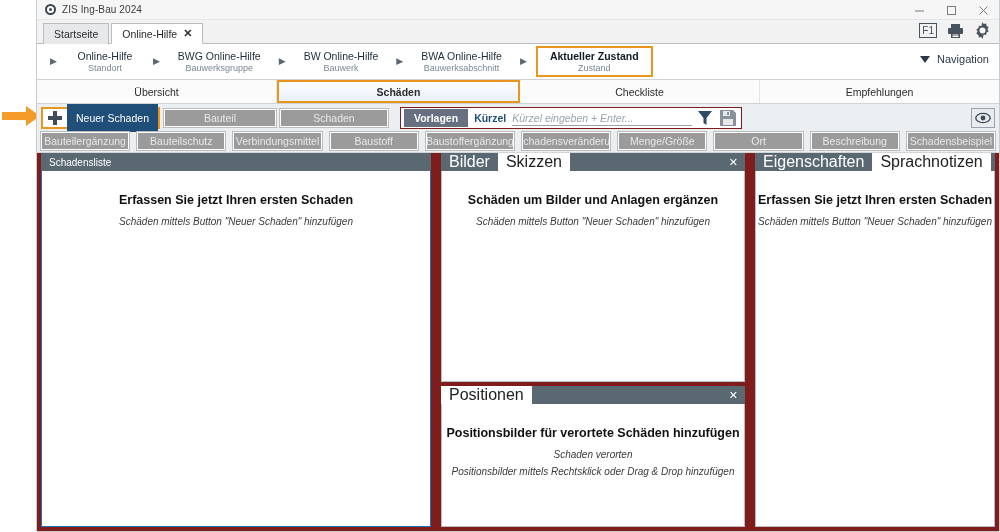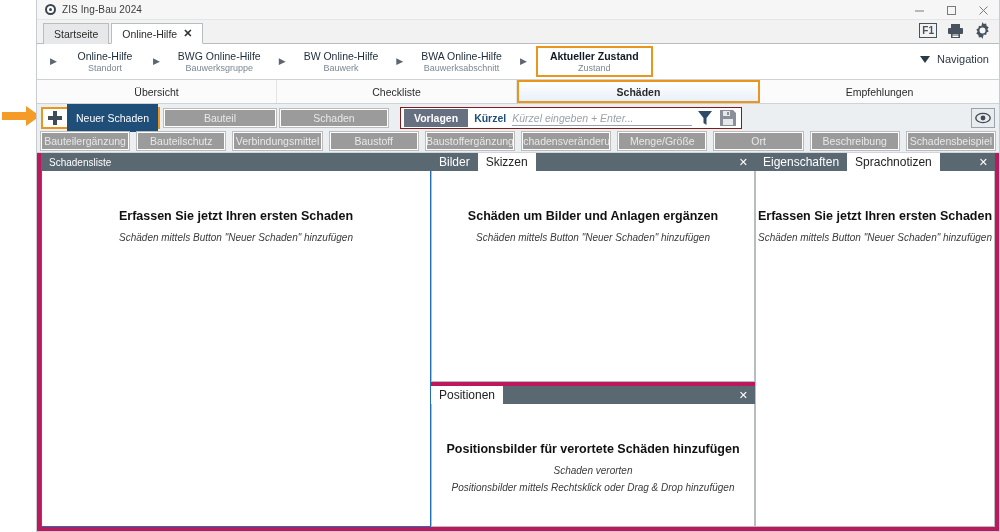--- a/index.html
+++ b/index.html
@@ -77,21 +77,21 @@
   .crumb.current {
     border:2px solid #E8961E; background:#fff; padding:2px 12px;
   }
   .crumb.current .c1 { font-weight:bold; color:#111a24; }
 
   .toprightIcons {
     position:absolute; right:8px; top:-22px; display:flex; gap:10px; align-items:center;
   }
   .ricon { color:#46525e; display:flex; align-items:center; }
   .f1key {
-    border:1.5px solid #46525e; font-size:10px; font-weight:bold;
+    border:1.5px solid #46525e; font-size:10px; font-weight:normal;
     padding:0 2px; line-height:13px; color:#46525e;
   }
   .navbtn {
     position:absolute; right:10px; top:9px;
     display:flex;align-items:center;gap:7px; font-size:11px;color:#2b3945;
   }
   .navbtn .caret {
     width:0;height:0;border-left:5px solid transparent;border-right:5px solid transparent;
     border-top:7px solid #2b3945;
   }
@@ -156,50 +156,50 @@
   .kuerzel-input::placeholder{color:#9aa3ad;font-style:italic;}
   .funnel, .savebtn { display:flex;align-items:center;justify-content:center; }
   .savebtn { width:20px;height:18px; }
   .eyebtn {
     margin-left:auto; width:24px;height:20px; border:1px solid #9aa3ad;
     background:#e9ecef; display:flex;align-items:center;justify-content:center;
   }
 
   
   .main {
-    flex:1; display:flex; gap:0; padding:0 4px 4px 4px; background:#be185d;
+    flex:1; display:flex; gap:10px; padding:0 4px 4px 4px; background:#7f1d1d;
     min-height:0;
   }
   .col { display:flex; flex-direction:column; min-height:0; }
   .col-left { width:390px; }
   .col-mid { flex:1; gap:4px; display:flex; flex-direction:column; }
   .col-right { width:240px; }
 
   .panel { display:flex;flex-direction:column; min-height:0; }
   .panel-head {
     height:18px; background:#5A6872; display:flex; align-items:stretch;
     position:relative; flex:none;
   }
   .panel-head.plain {
     color:#fff; font-size:10px; align-items:center; padding-left:8px;
   }
   .ptab {
-    font-size:12px; display:flex;align-items:center;padding:0 8px;
+    font-size:16px; display:flex;align-items:center;padding:0 8px;
     color:#ffffff;
   }
   .ptab.active { background:#ffffff; color:#222; }
   .ptab.first { background:#5A6872; }
   .pclose {
     margin-left:auto; color:#fff; font-size:11px; display:flex;align-items:center;
     padding:0 7px;
   }
   .panel-body {
     flex:1; background:#ffffff; border:1px solid #1F6FB2; border-top:none;
     display:flex; flex-direction:column; align-items:center;
-    padding-top:38px; min-height:0; overflow:hidden;
+    padding-top:22px; min-height:0; overflow:hidden;
   }
   .panel-body.grey { border:1px solid #b9bcc0; border-top:none; }
   .ph-title { font-size:12.5px; font-weight:bold; color:#111; text-align:center; }
   .ph-sub {
     font-size:10px; font-style:italic; color:#3a3a3a; text-align:center; margin-top:8px;
     line-height:1.45;
   }
 </style>
 </head>
 <body>
@@ -297,25 +297,25 @@
       <div class="navbtn">
         <span class="caret"></span>
         <span>Navigation</span>
       </div>
     </div>
 
     <div class="sectionrow">
       <div class="sect">
           <span>Übersicht</span>
         </div>
+      <div class="sect active">
+          <span>Schäden</span>
+        </div>
       <div class="sect">
           <span>Checkliste</span>
-        </div>
-      <div class="sect active">
-          <span>Schäden</span>
         </div>
       <div class="sect">
           <span>Empfehlungen</span>
         </div>
     </div>
 
     <div class="toolbar">
       <div class="trow">
         <div class="newdmg-wrap">
           <span class="plusbtn">

